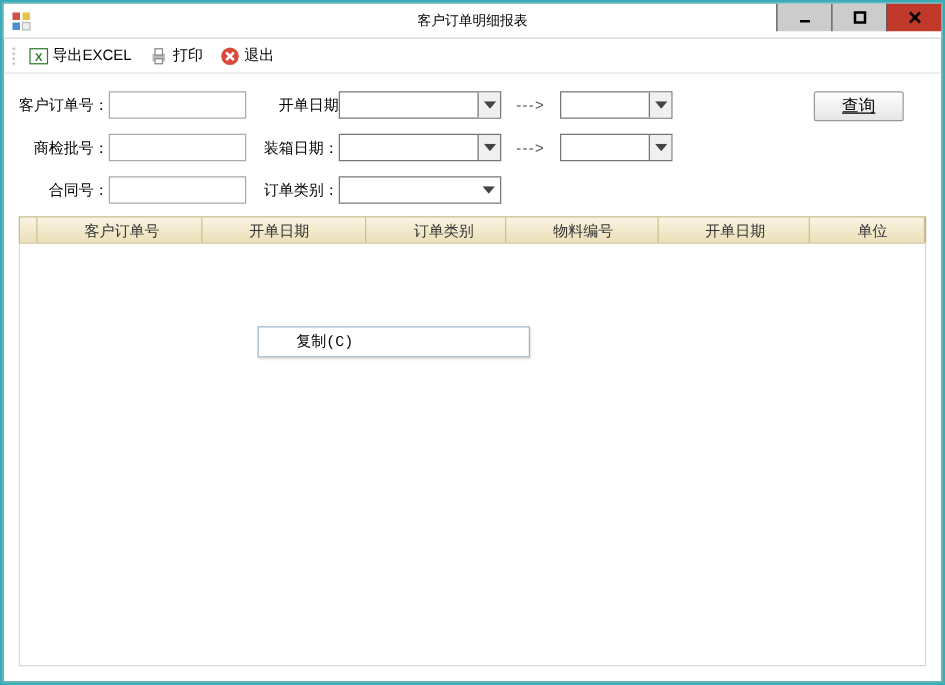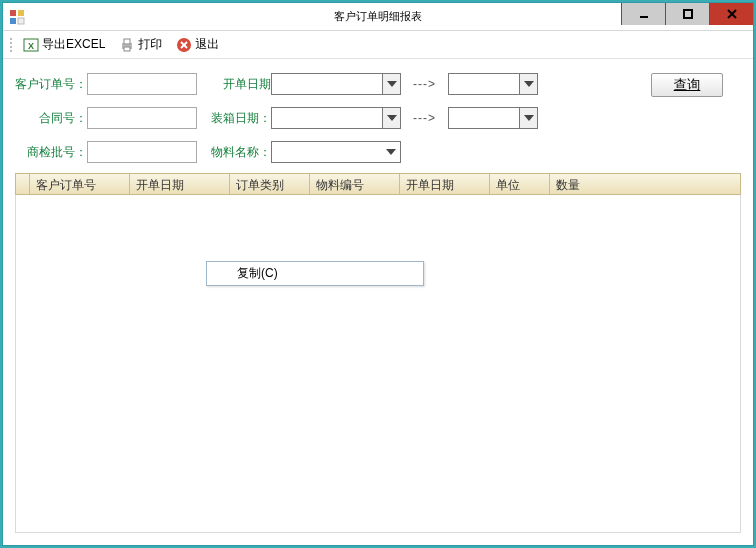--- a/index.html
+++ b/index.html
@@ -79,21 +79,21 @@
     cursor: pointer;
   }
   .ico { width:16px; height:16px; display:inline-flex; align-items:center; justify-content:center; }
   .form-area {
     padding: 14px 12px 6px 12px;
     display: flex;
     gap: 14px;
   }
   .form-col { display:flex; flex-direction:column; gap:12px; }
   .form-row { display:flex; align-items:center; }
-  .lbl { width:72px; text-align:right; color:#15803d; }
+  .lbl { width:72px; text-align:right; color:#000000; }
   .txtbox {
     width:110px; height:22px;
     border:1px solid #aaa;
     padding:0 3px;
     font-size:12px;
   }
   .datebox {
     width:130px; height:22px;
     border:1px solid #777;
     display:flex; align-items:center;
@@ -149,20 +149,21 @@
     background:#fff;
     position:relative;
   }
   .context-menu {
     position:absolute;
     left:190px; top:66px;
     width:218px;
     background:#fff;
     border:1px solid #9fb7c9;
     box-shadow:1px 1px 2px rgba(0,0,0,.15);
+    font-family:Liberation Mono, monospace;
   }
   .context-item {
     padding:3px 0 3px 30px;
     font-size:12px;
   }
 </style>
 </head>
 <body>
 
 <div class="window">
@@ -230,25 +231,25 @@
     </div>
   </div>
 
   <div class="form-area">
     <div class="form-col">
       <div class="form-row">
         <span class="lbl">客户订单号：</span>
         <input class="txtbox" value="" style="">
       </div>
       <div class="form-row">
+        <span class="lbl">商检批号：</span>
+        <input class="txtbox" value="" style="">
+      </div>
+      <div class="form-row">
         <span class="lbl">合同号：</span>
-        <input class="txtbox" value="" style="">
-      </div>
-      <div class="form-row">
-        <span class="lbl">商检批号：</span>
         <input class="txtbox" value="" style="">
       </div>
     </div>
 
     <div class="form-col">
       <div class="form-row">
         <span class="lbl" style="width:60px">开单日期</span>
         <div class="datebox">
           <span></span>
           <div class="arrowbtn">
@@ -281,21 +282,21 @@
         <div class="datebox" style="width:90px">
           <span></span>
           <div class="arrowbtn">
               <svg width="10" height="6">
                 <polygon points="0,0 10,0 5,6" fill="#444"></polygon>
               </svg>
             </div>
         </div>
       </div>
       <div class="form-row">
-        <span class="lbl" style="width:60px">物料名称：</span>
+        <span class="lbl" style="width:60px">订单类别：</span>
         <div class="combo">
           <span style="padding-left:3px"></span>
           <div class="arrowbtn">
               <svg width="10" height="6">
                 <polygon points="0,0 10,0 5,6" fill="#444"></polygon>
               </svg>
             </div>
         </div>
       </div>
     </div>
@@ -306,21 +307,20 @@
   </div>
 
   <div class="grid-header">
     <div class="gh-cell" style="width:14px"></div>
     <div class="gh-cell" style="width:100px">客户订单号</div>
     <div class="gh-cell" style="width:100px">开单日期</div>
     <div class="gh-cell" style="width:80px">订单类别</div>
     <div class="gh-cell" style="width:90px">物料编号</div>
     <div class="gh-cell" style="width:90px">开单日期</div>
     <div class="gh-cell" style="width:60px">单位</div>
-    <div class="gh-cell" style="flex:1;border-right:none">数量</div>
   </div>
   <div class="grid-body">
     <div class="context-menu">
       <div class="context-item">复制(C)</div>
     </div>
   </div>
 
 </div>
 
 </body></html>

